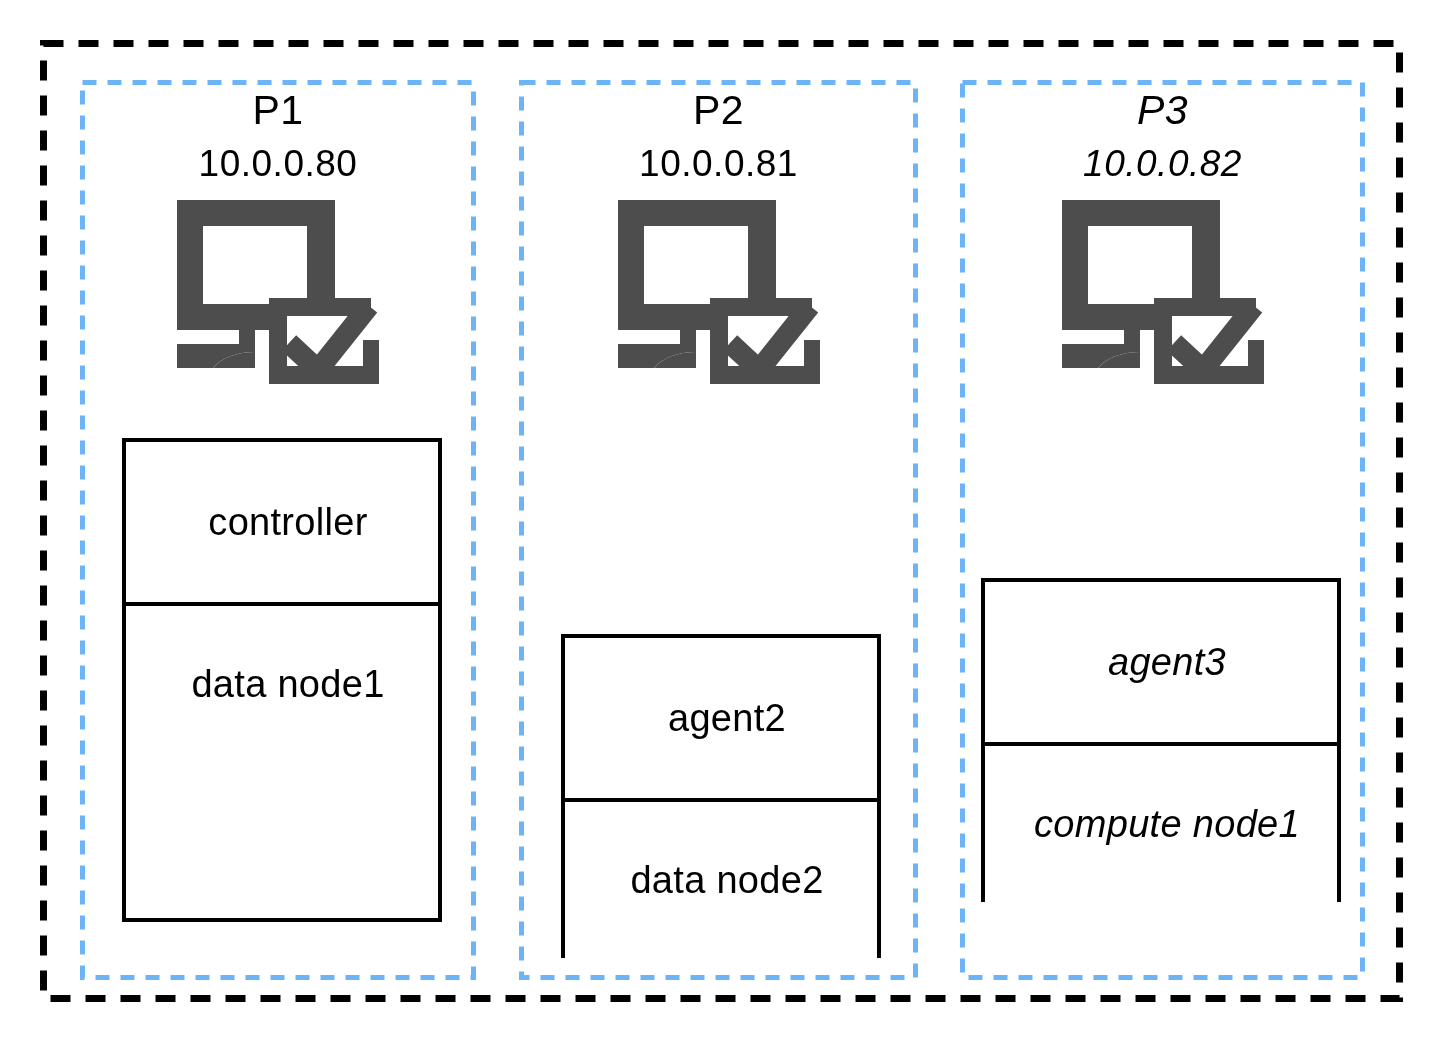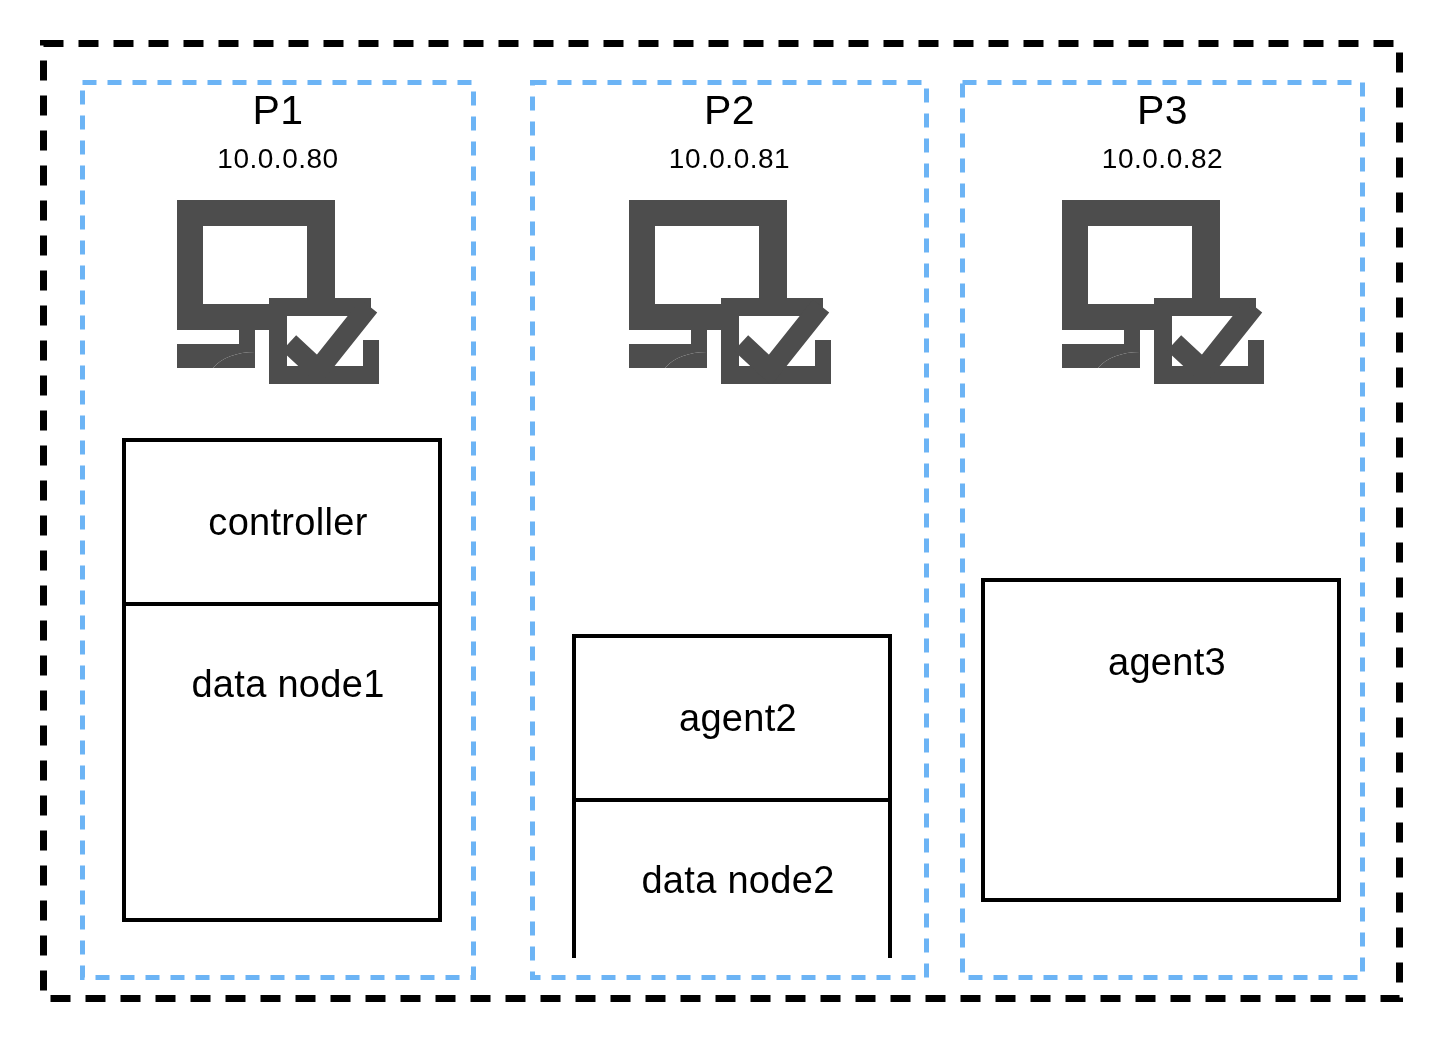--- a/index.html
+++ b/index.html
@@ -42,40 +42,40 @@
     box-sizing: border-box;
   }
   .host-panel > svg.panel-border {
     position: absolute;
     left: 0; top: 0;
     width: 100%; height: 100%;
     overflow: visible;
     pointer-events: none;
   }
   #panel-p1 { left: 80px; width: 396px; }
-  #panel-p2 { left: 530px; width: 399px; }
-  #panel-p3 { left: 960px; width: 405px; }
+  #panel-p2 { left: 519px; width: 399px; }
+  #panel-p3 { left: 960px; width: 405px; font-style: italic; }
 
   
   .panel-head {
     position: absolute;
     left: 0;
     right: 0;
     top: 10px;
     text-align: center;
     color: #000000;
     line-height: 1.0;
   }
   .panel-name {
     font-size: 41px;
     letter-spacing: 0.5px;
     display: block;
   }
   .panel-ip {
-    font-size: 28px;
+    font-size: 37px;
     letter-spacing: 0.5px;
     display: block;
     margin-top: 14px;
   }
 
   
   .host-icon {
     position: absolute;
     top: 120px;
     left: 50%;
@@ -201,16 +201,17 @@
           V152 C60,152 44,158 36,168 H0 V144 H62 V130 H0 Z"></path>
         <path fill="#4D4D4D" d="M36,168 C44,158 60,152 78,152 V168 Z"></path>
         <path fill="#4D4D4D" d="
           M92,98 H194 V116 H110 V166 H186 V140 H204 V184 H92 Z"></path>
         <path fill="none" stroke="#4D4D4D" stroke-width="21" stroke-linecap="butt" stroke-linejoin="miter" d="M112,143 L141,170 L192,106"></path>
       </svg>
     </div>
 
     <div class="service-stack" id="stack-p3">
       <div class="service-cell">agent3</div>
+      <div class="service-cell">compute node1</div>
     </div>
   </div>
 
 </div>
 
 </body></html>

